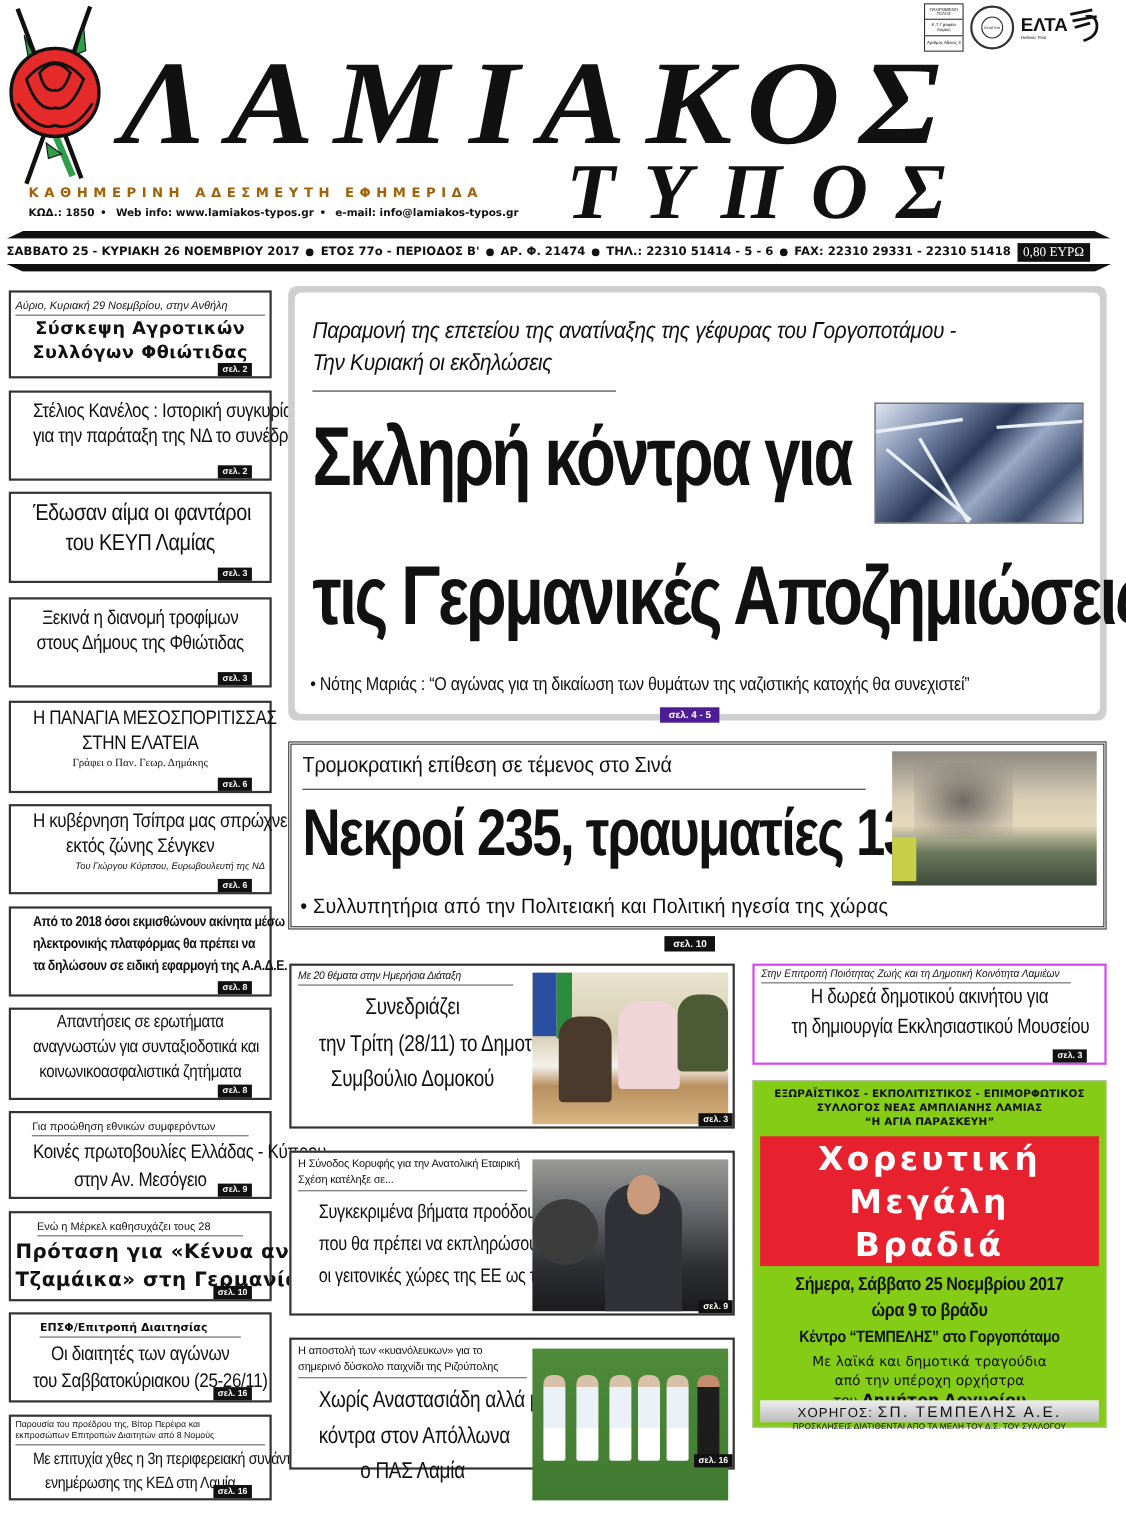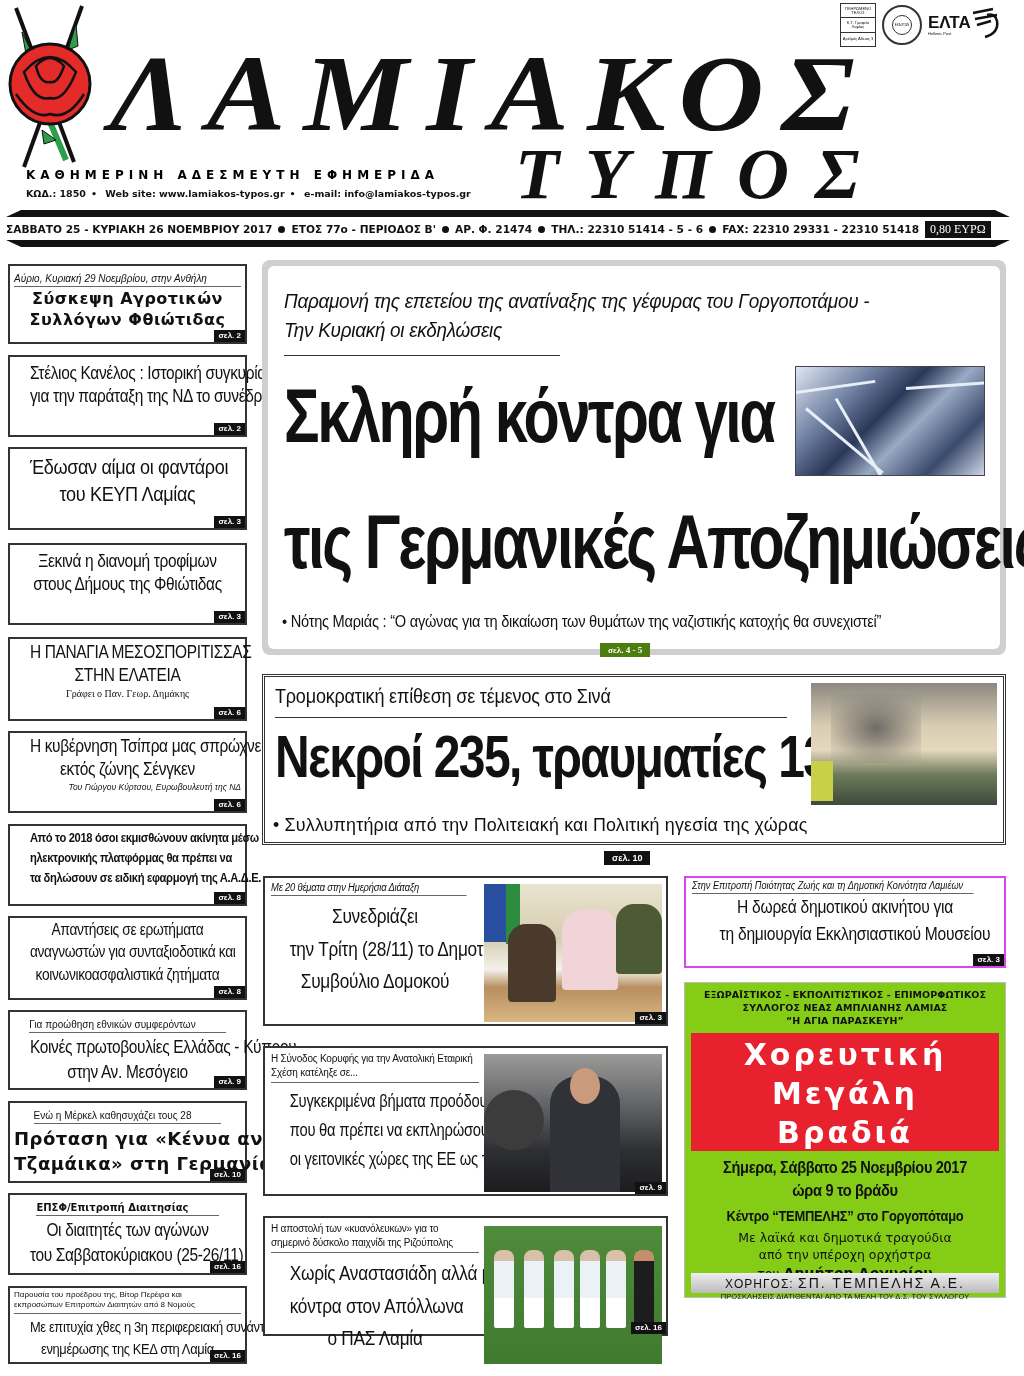--- a/index.html
+++ b/index.html
@@ -4,21 +4,21 @@
 <style>
   * { box-sizing: border-box; margin: 0; padding: 0; }
   html, body { width: 1024px; height: 1376px; background: #ffffff; overflow: hidden; }
   body { position: relative; font-family: "Liberation Sans", sans-serif; color: #111; }
 
   
   .masthead { position: absolute; left: 0; top: 0; width: 1024px; height: 250px; }
   .rose { position: absolute; left: 4px; top: 2px; width: 92px; height: 170px; }
   .title-main { position: absolute; left: 110px; top: 40px; font-family: "Liberation Serif", serif; font-style: italic; font-weight: bold; font-size: 118px; letter-spacing: 18px; line-height: 1; color: #111; white-space: nowrap; transform: scaleY(0.92); transform-origin: top left; }
   .title-sub { position: absolute; left: 515px; top: 138px; font-family: "Liberation Serif", serif; font-style: italic; font-weight: bold; font-size: 72px; letter-spacing: 26px; line-height: 1; color: #111; white-space: nowrap; }
-  .tagline { position: absolute; left: 26px; top: 168px; font-family: "DejaVu Sans", sans-serif; font-weight: bold; font-size: 12px; letter-spacing: 5px; color: #000000; white-space: nowrap; }
+  .tagline { position: absolute; left: 26px; top: 168px; font-family: "DejaVu Sans", sans-serif; font-weight: bold; font-size: 12px; letter-spacing: 5px; color: #a16207; white-space: nowrap; }
   .contact { position: absolute; left: 26px; top: 188px; font-family: "DejaVu Sans", sans-serif; font-weight: bold; font-size: 9.5px; color: #111; white-space: nowrap; }
   .contact .sep { margin: 0 5px; }
   .stamps { position: absolute; left: 840px; top: 2px; height: 46px; display: flex; align-items: center; gap: 6px; }
   .stamp-box { width: 36px; height: 44px; border: 1px solid #333; font-size: 4px; text-align: center; display: flex; flex-direction: column; }
   .stamp-box div { flex: 1; border-bottom: 1px solid #333; display: flex; align-items: center; justify-content: center; line-height: 1; padding: 1px; }
   .stamp-box div:last-child { border-bottom: none; }
   .stamp-circle { width: 40px; height: 40px; border: 2px solid #333; border-radius: 50%; display: flex; align-items: center; justify-content: center; }
   .stamp-circle span { width: 20px; height: 20px; border: 1px solid #333; border-radius: 50%; font-size: 3px; display: flex; align-items: center; justify-content: center; }
   .elta { display: flex; align-items: center; }
   .elta-text { font-weight: bold; font-size: 17px; line-height: 1; }
@@ -34,34 +34,34 @@
   
   .brief { position: absolute; left: 8px; width: 239px; border: 2px solid #333; background: #fff; text-align: center; padding: 2px 4px 14px 4px; }
   .brief .kicker { font-size: 10px; font-style: italic; text-align: left; border-bottom: 1px solid #666; padding-bottom: 2px; margin-bottom: 2px; display: inline-block; width: 100%; }
   .brief .kicker.upright { font-style: normal; width: auto; padding-right: 30px; }
   .brief .head { font-family: "Liberation Sans", sans-serif; font-size: 18px; line-height: 1.3; letter-spacing: -0.4px; transform: scaleX(0.86); transform-origin: center; white-space: nowrap; }
   .brief .head.wide { font-family: "DejaVu Sans", sans-serif; font-weight: bold; font-size: 16px; letter-spacing: 0.5px; transform: none; }
   .brief .head.bold { font-weight: bold; }
   .brief .head.small { font-size: 13px; line-height: 1.55; }
   .brief .byline { font-size: 8.5px; font-style: italic; text-align: right; }
   .brief .byline.serif { font-family: "Liberation Serif", serif; text-align: center; font-style: normal; font-size: 10px; }
-  .page-tag { position: absolute; right: 0; bottom: 0; background: #111; color: #fff; font-size: 8px; font-weight: bold; padding: 1px 4px; line-height: 1.2; }
+  .page-tag { position: absolute; right: 16px; bottom: 0; background: #111; color: #fff; font-size: 8px; font-weight: bold; padding: 1px 4px; line-height: 1.2; }
 
   
   .lead { position: absolute; left: 262px; top: 260px; width: 744px; height: 395px; background: #cfcfcf; border-radius: 8px; padding: 6px; }
   .lead-inner { position: relative; width: 100%; height: 100%; background: #fff; border-radius: 6px; }
   .lead-kicker { position: absolute; left: 16px; top: 20px; font-style: italic; font-size: 21px; line-height: 1.4; letter-spacing: -0.3px; transform: scaleX(0.9); transform-origin: left; white-space: nowrap; }
   .lead-kicker-rule { position: absolute; left: 16px; top: 89px; width: 276px; height: 1px; background: #333; }
   .lead-head { position: absolute; left: 16px; font-family: "Liberation Sans", sans-serif; font-weight: bold; font-size: 76px; letter-spacing: -3px; line-height: 1; white-space: nowrap; transform: scaleX(0.78); transform-origin: left; }
   .lead-head.l1 { top: 112px; }
   .lead-head.l2 { top: 238px; }
   .lead-photo { position: absolute; left: 527px; top: 100px; width: 190px; height: 110px; border: 1px solid #445; background: linear-gradient(135deg, #dfe6f1 0%, #7888a8 25%, #2a3858 45%, #9aa9c4 60%, #3a4a6c 80%, #cdd6e6 100%); overflow: hidden; }
   .lead-photo .beam { position: absolute; height: 3px; background: #e8eef8; transform-origin: left; }
   .lead-bullet { position: absolute; left: 14px; top: 346px; font-size: 17px; letter-spacing: -0.3px; white-space: nowrap; transform: scaleX(0.86); transform-origin: left; }
-  .lead-page { position: absolute; left: 338px; top: 383px; background: #4d7c0f; color: #fff; font-size: 9px; font-weight: bold; padding: 2px 8px; font-family: Liberation Serif, serif; }
+  .lead-page { position: absolute; left: 338px; top: 383px; background: #4c1d95; color: #fff; font-size: 9px; font-weight: bold; padding: 2px 8px; }
 
   
   .sinai { position: absolute; left: 262px; top: 674px; width: 744px; height: 171px; border: 3px double #333; background: #fff; }
   .sinai-kicker { position: absolute; left: 10px; top: 8px; font-size: 20px; letter-spacing: -0.2px; white-space: nowrap; transform: scaleX(0.9); transform-origin: left; }
   .sinai-rule { position: absolute; left: 10px; top: 40px; width: 512px; height: 1px; background: #333; }
   .sinai-head { position: absolute; left: 10px; top: 50px; font-weight: bold; font-size: 60px; letter-spacing: -2px; line-height: 1; white-space: nowrap; transform: scaleX(0.8); transform-origin: left; }
   .sinai-photo { position: absolute; left: 546px; top: 6px; width: 186px; height: 122px; overflow: hidden; background: linear-gradient(180deg, #8c8880 0%, #d8cdb4 35%, #e5d8bd 55%, #6e7a5c 75%, #3d4a3a 100%); }
   .sinai-photo .smoke { position: absolute; left: 20px; top: 10px; width: 90px; height: 70px; background: radial-gradient(ellipse at center, #6f6b66 0%, rgba(120,115,108,0.2) 70%, transparent 100%); }
   .sinai-photo .ambulance { position: absolute; left: 0; bottom: 4px; width: 22px; height: 40px; background: #c8d04a; }
   .sinai-bullet { position: absolute; left: 8px; top: 137px; font-size: 19px; letter-spacing: 0.2px; white-space: nowrap; transform: scaleX(0.94); transform-origin: left; }
@@ -124,21 +124,21 @@
     <path d="M32 64 Q46 48 60 64 Q54 82 46 80 Q36 82 32 64 Z" fill="#e52a2a" stroke="#111" stroke-width="2.5"></path>
     <path d="M12 92 Q30 118 46 112 Q64 118 80 92" fill="none" stroke="#111" stroke-width="2.5"></path>
   </svg>
 
   <div class="title-main">ΛΑΜΙΑΚΟΣ</div>
   <div class="title-sub">ΤΥΠΟΣ</div>
 
   <div class="tagline">ΚΑΘΗΜΕΡΙΝΗ ΑΔΕΣΜΕΥΤΗ ΕΦΗΜΕΡΙΔΑ</div>
   <div class="contact">
     <span>ΚΩΔ.: 1850</span><span class="sep">•</span>
-    <span>Web site: www.lamiakos-typos.gr</span><span class="sep">•</span>
+    <span>Web info: www.lamiakos-typos.gr</span><span class="sep">•</span>
     <span>e-mail: info@lamiakos-typos.gr</span>
   </div>
 
   <div class="stamps">
     <div class="stamp-box">
       <div>ΠΛΗΡΩΜΕΝΟ ΤΕΛΟΣ</div>
       <div>Κ.Τ. Γραφείο Λαμίας</div>
       <div>Αριθμός Αδειας 3</div>
     </div>
     <div class="stamp-circle">

